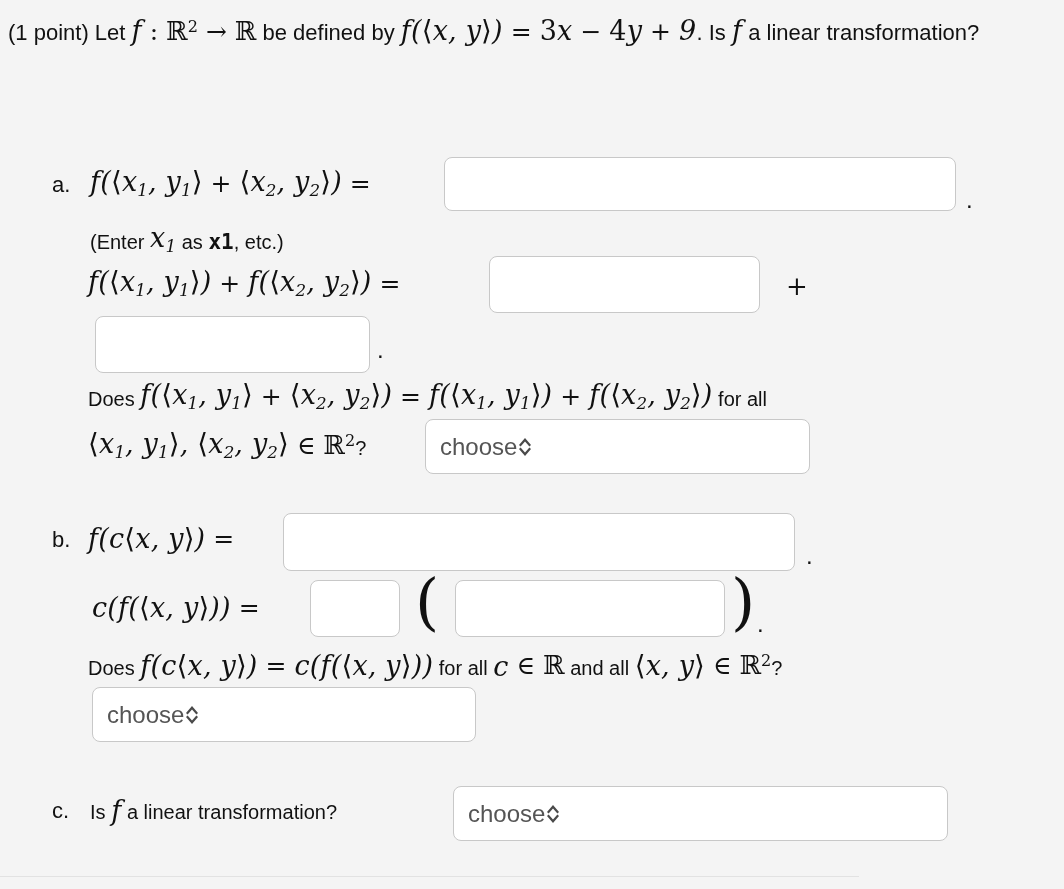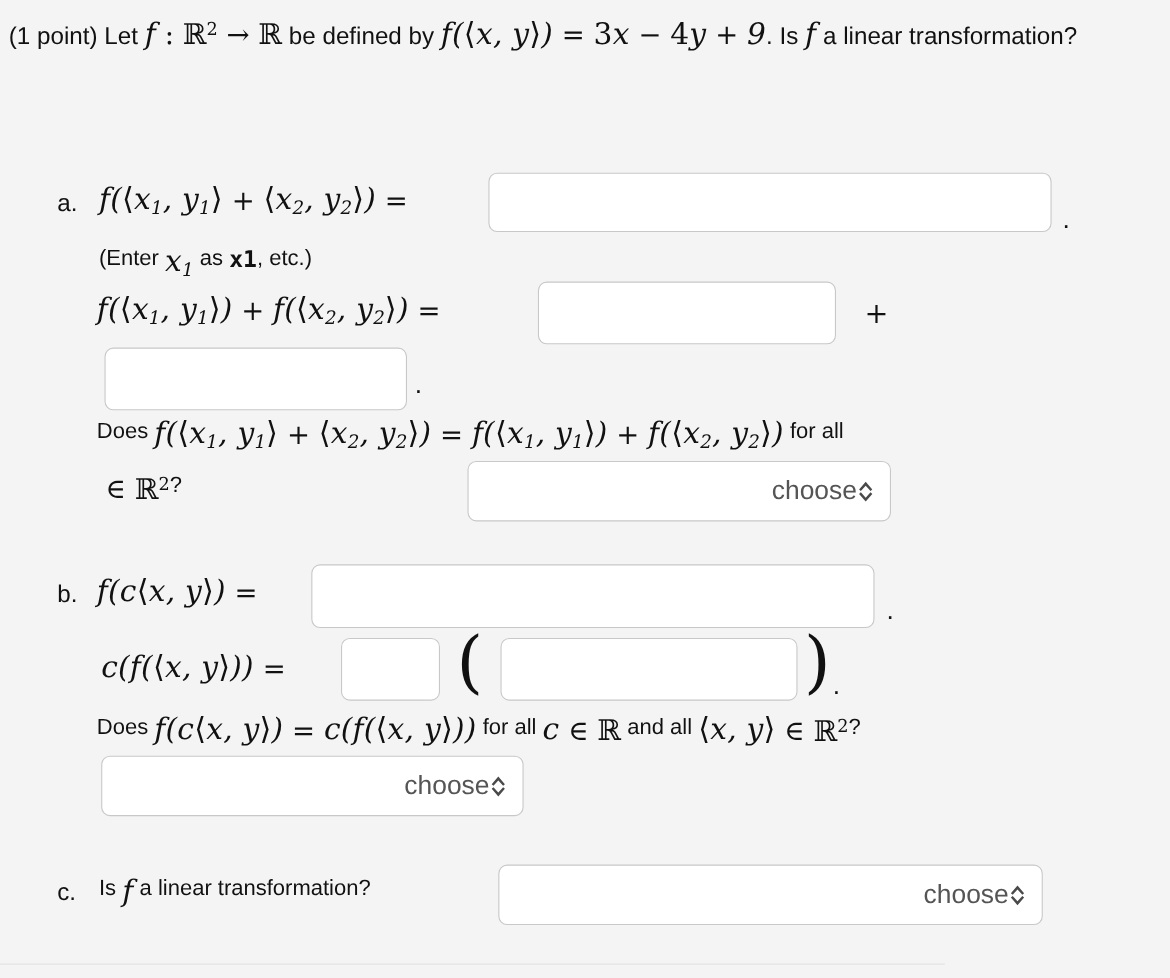--- a/index.html
+++ b/index.html
@@ -86,21 +86,21 @@
   .marker {
     position: absolute;
     font-family: "Liberation Sans", sans-serif;
     font-size: 22px;
     color: #111;
   }
 
   .line {
     position: absolute;
     display: flex;
-    align-items: flex-start;
+    align-items: flex-end;
     white-space: nowrap;
   }
 
   
   .txtbox {
     position: absolute;
     box-sizing: border-box;
     background: #ffffff;
     border: 1px solid #c8c8c8;
     border-radius: 8px;
@@ -113,21 +113,21 @@
   }
 
   .dropdown {
     position: absolute;
     box-sizing: border-box;
     background: #ffffff;
     border: 1px solid #c8c8c8;
     border-radius: 8px;
     display: flex;
     align-items: center;
-    justify-content: flex-end;
+    justify-content: flex-start;
     padding: 0 14px 0 14px;
     cursor: default;
   }
   .dropdown .dd-label {
     font-family: "Liberation Sans", sans-serif;
     font-size: 24px;
     color: #555555;
     line-height: 1;
   }
   .dd-arrow {
@@ -212,20 +212,21 @@
         <span class="op">&nbsp;+&nbsp;</span>
         <span class="mth"><span class="ang">⟨</span>x<sub class="sb">2</sub>, y<sub class="sb">2</sub><span class="ang">⟩</span>)</span>
         <span class="op">&nbsp;=&nbsp;</span>
         <span class="mth">f(<span class="ang">⟨</span>x<sub class="sb">1</sub>, y<sub class="sb">1</sub><span class="ang">⟩</span>)</span>
         <span class="op">&nbsp;+&nbsp;</span>
         <span class="mth">f(<span class="ang">⟨</span>x<sub class="sb">2</sub>, y<sub class="sb">2</sub><span class="ang">⟩</span>)</span>
         <span class="prose">&nbsp;for all</span>
     </div>
 
     <div class="line" style="left:88px; top:430px;">
+      <span class="mth"><span class="ang">⟨</span>x<sub class="sb">1</sub>, y<sub class="sb">1</sub><span class="ang">⟩</span>, <span class="ang">⟨</span>x<sub class="sb">2</sub>, y<sub class="sb">2</sub><span class="ang">⟩</span></span>
         <span class="op">&nbsp;∈&nbsp;</span>
         <span class="bb">ℝ<sup class="sp">2</sup></span>
         <span class="prose">?</span>
     </div>
 
     <div class="dropdown" style="left:425px; top:419px; width:385px; height:55px;">
       <span class="dd-label">choose</span>
       <svg class="dd-arrow" viewBox="0 0 16 22">
         <path d="M8 2 L14 9 L12.4 10.4 L8 5.6 L3.6 10.4 L2 9 Z" fill="#4a4a4a"></path>
         <path d="M8 20 L2 13 L3.6 11.6 L8 16.4 L12.4 11.6 L14 13 Z" fill="#4a4a4a"></path>

